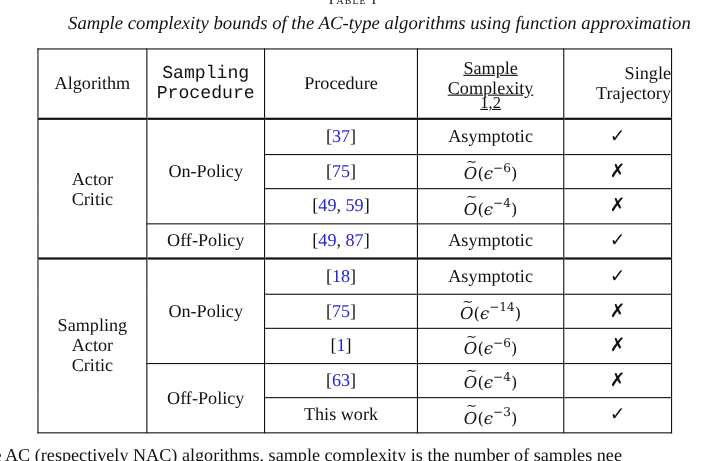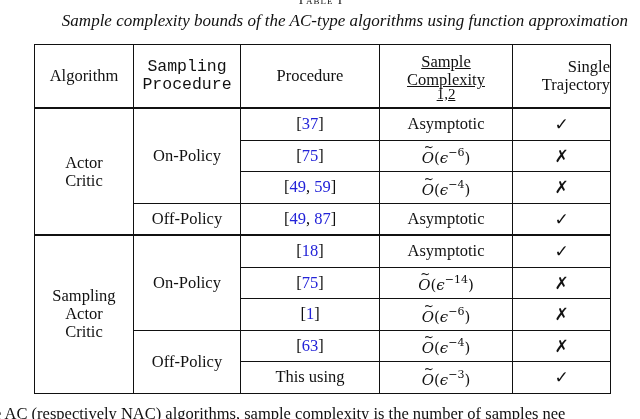--- a/index.html
+++ b/index.html
@@ -85,20 +85,20 @@
       <td class="math"><span class="otilde">O</span><span>(</span><span class="eps">ϵ</span><sup>−6</sup><span>)</span></td>
       <td class="mark">✗</td>
     </tr>
     <tr>
       <td rowspan="2">Off-Policy</td>
       <td class="r"><span>[</span><a class="ref">63</a><span>]</span></td>
       <td class="math"><span class="otilde">O</span><span>(</span><span class="eps">ϵ</span><sup>−4</sup><span>)</span></td>
       <td class="mark">✗</td>
     </tr>
     <tr>
-      <td class="r">This using</td>
+      <td class="r">This work</td>
       <td class="math"><span class="otilde">O</span><span>(</span><span class="eps">ϵ</span><sup>−3</sup><span>)</span></td>
       <td class="mark">✓</td>
     </tr>
   </tbody>
 </table>
 
 <div class="footer">e AC (respectively NAC) algorithms, sample complexity is the number of samples nee</div>
 
 </body></html>

